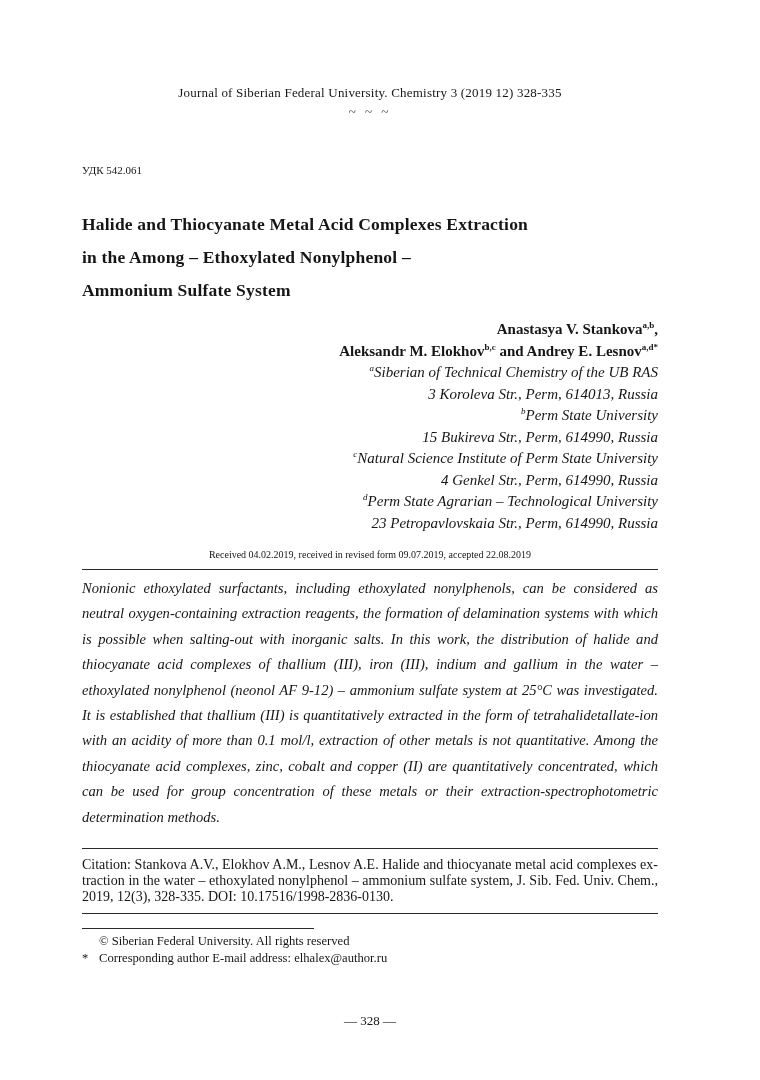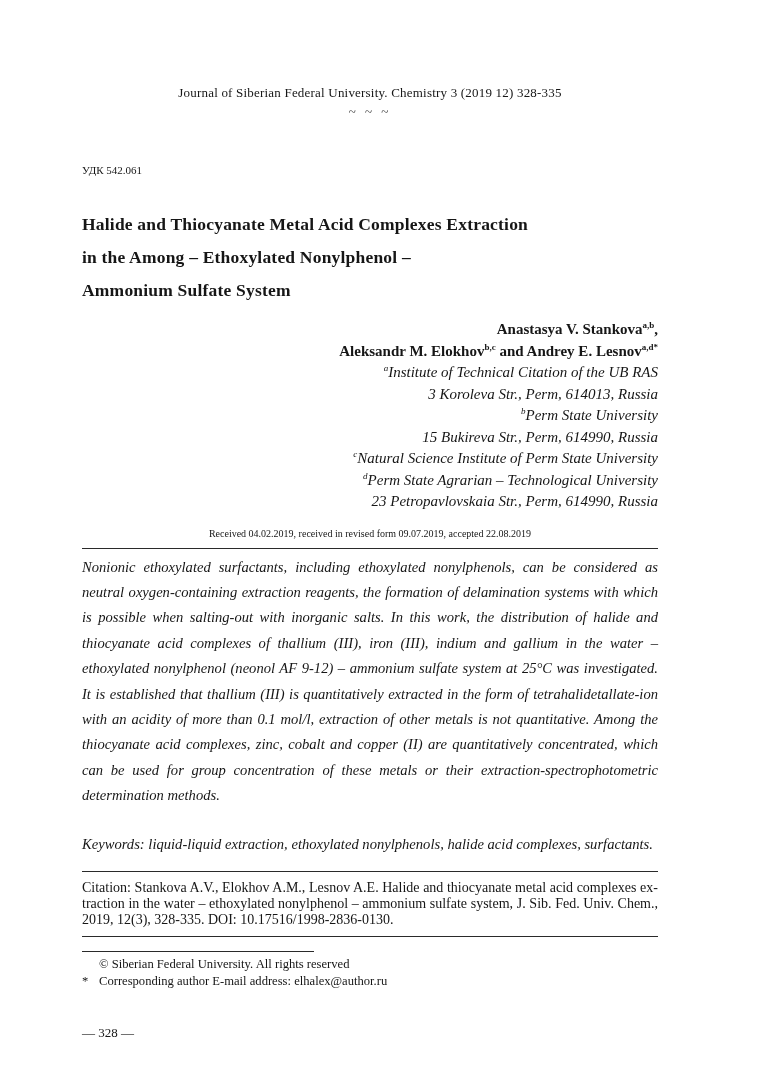--- a/index.html
+++ b/index.html
@@ -38,21 +38,21 @@
   .abstract { margin-top: 6px; font-size: 14.6px; font-style: italic; line-height: 25.4px; text-align: justify; }
   .keywords { margin-top: 27px; font-size: 14.6px; font-style: italic; }
 
   .citation { margin-top: 8px; font-size: 14px; line-height: 16px; text-align: justify; }
 
   .footnote-sep { margin-top: 14px; width: 232px; border-top: 1px solid #2a2a2a; }
   .footnote-area { margin-top: 4px; font-size: 12.6px; line-height: 17px; }
   .footnote-row { display: flex; }
   .fn-marker { width: 17px; flex: 0 0 17px; }
 
-  .page-number { position: absolute; left: 80px; right: 100px; bottom: 44px; text-align: left; font-size: 13px; }
+  .page-number { position: absolute; left: 80px; right: 100px; bottom: 56px; text-align: center; font-size: 13px; }
 </style>
 </head>
 <body>
 
 <div class="page">
   <div class="content">
 
     <div class="journal-header">Journal of Siberian Federal University. Chemistry 3 (2019 12) 328-335</div>
     <div class="ornament">~ ~ ~</div>
 
@@ -61,36 +61,36 @@
     <div class="article-title">
       <div>Halide and Thiocyanate Metal Acid Complexes Extraction</div>
       <div>in the Among – Ethoxylated Nonylphenol –</div>
       <div>Ammonium Sulfate System</div>
     </div>
 
     <div class="authors-block">
       <div class="author-line"><span>Anastasya V. Stankova</span><sup>a,b</sup><span>,</span></div>
       <div class="author-line"><span>Aleksandr M. Elokhov</span><sup>b,c</sup><span> and </span><span>Andrey E. Lesnov</span><sup>a,d*</sup></div>
 
-      <div class="affil-line"><sup>a</sup><span>Institute of Technical Citation of the UB RAS</span></div>
+      <div class="affil-line"><sup>a</sup><span>Siberian of Technical Chemistry of the UB RAS</span></div>
       <div class="affil-line"><sup></sup><span>3 Koroleva Str., Perm, 614013, Russia</span></div>
       <div class="affil-line"><sup>b</sup><span>Perm State University</span></div>
       <div class="affil-line"><sup></sup><span>15 Bukireva Str., Perm, 614990, Russia</span></div>
       <div class="affil-line"><sup>c</sup><span>Natural Science Institute of Perm State University</span></div>
+      <div class="affil-line"><sup></sup><span>4 Genkel Str., Perm, 614990, Russia</span></div>
       <div class="affil-line"><sup>d</sup><span>Perm State Agrarian – Technological University</span></div>
       <div class="affil-line"><sup></sup><span>23 Petropavlovskaia Str., Perm, 614990, Russia</span></div>
     </div>
 
     <div class="received">Received 04.02.2019, received in revised form 09.07.2019, accepted 22.08.2019</div>
 
     <div class="rule rule-top"></div>
 
     <div class="abstract">Nonionic ethoxylated surfactants, including ethoxylated nonylphenols, can be considered as neutral oxygen-containing extraction reagents, the formation of delamination systems with which is possible when salting-out with inorganic salts. In this work, the distribution of halide and thiocyanate acid complexes of thallium (III), iron (III), indium and gallium in the water – ethoxylated nonylphenol (neonol AF 9-12) – ammonium sulfate system at 25°C was investigated. It is established that thallium (III) is quantitatively extracted in the form of tetrahalidetallate-ion with an acidity of more than 0.1 mol/l, extraction of other metals is not quantitative. Among the thiocyanate acid complexes, zinc, cobalt and copper (II) are quantitatively concentrated, which can be used for group concentration of these metals or their extraction-spectrophotometric determination methods.</div>
 
-    <div class="keywords">Keywords: liquid-liquid extraction, ethoxylated nonylphenols, halide acid complexes, surfactants.</div>
 
     <div class="rule rule-mid"></div>
 
     <div class="citation">Citation: Stankova A.V., Elokhov A.M., Lesnov A.E. Halide and thiocyanate metal acid complexes ex-traction in the water – ethoxylated nonylphenol – ammonium sulfate system, J. Sib. Fed. Univ. Chem., 2019, 12(3), 328-335. DOI: 10.17516/1998-2836-0130.</div>
 
     <div class="rule rule-bottom"></div>
 
     <div class="footnote-sep"></div>
     <div class="footnote-area">
       <div class="footnote-row">

